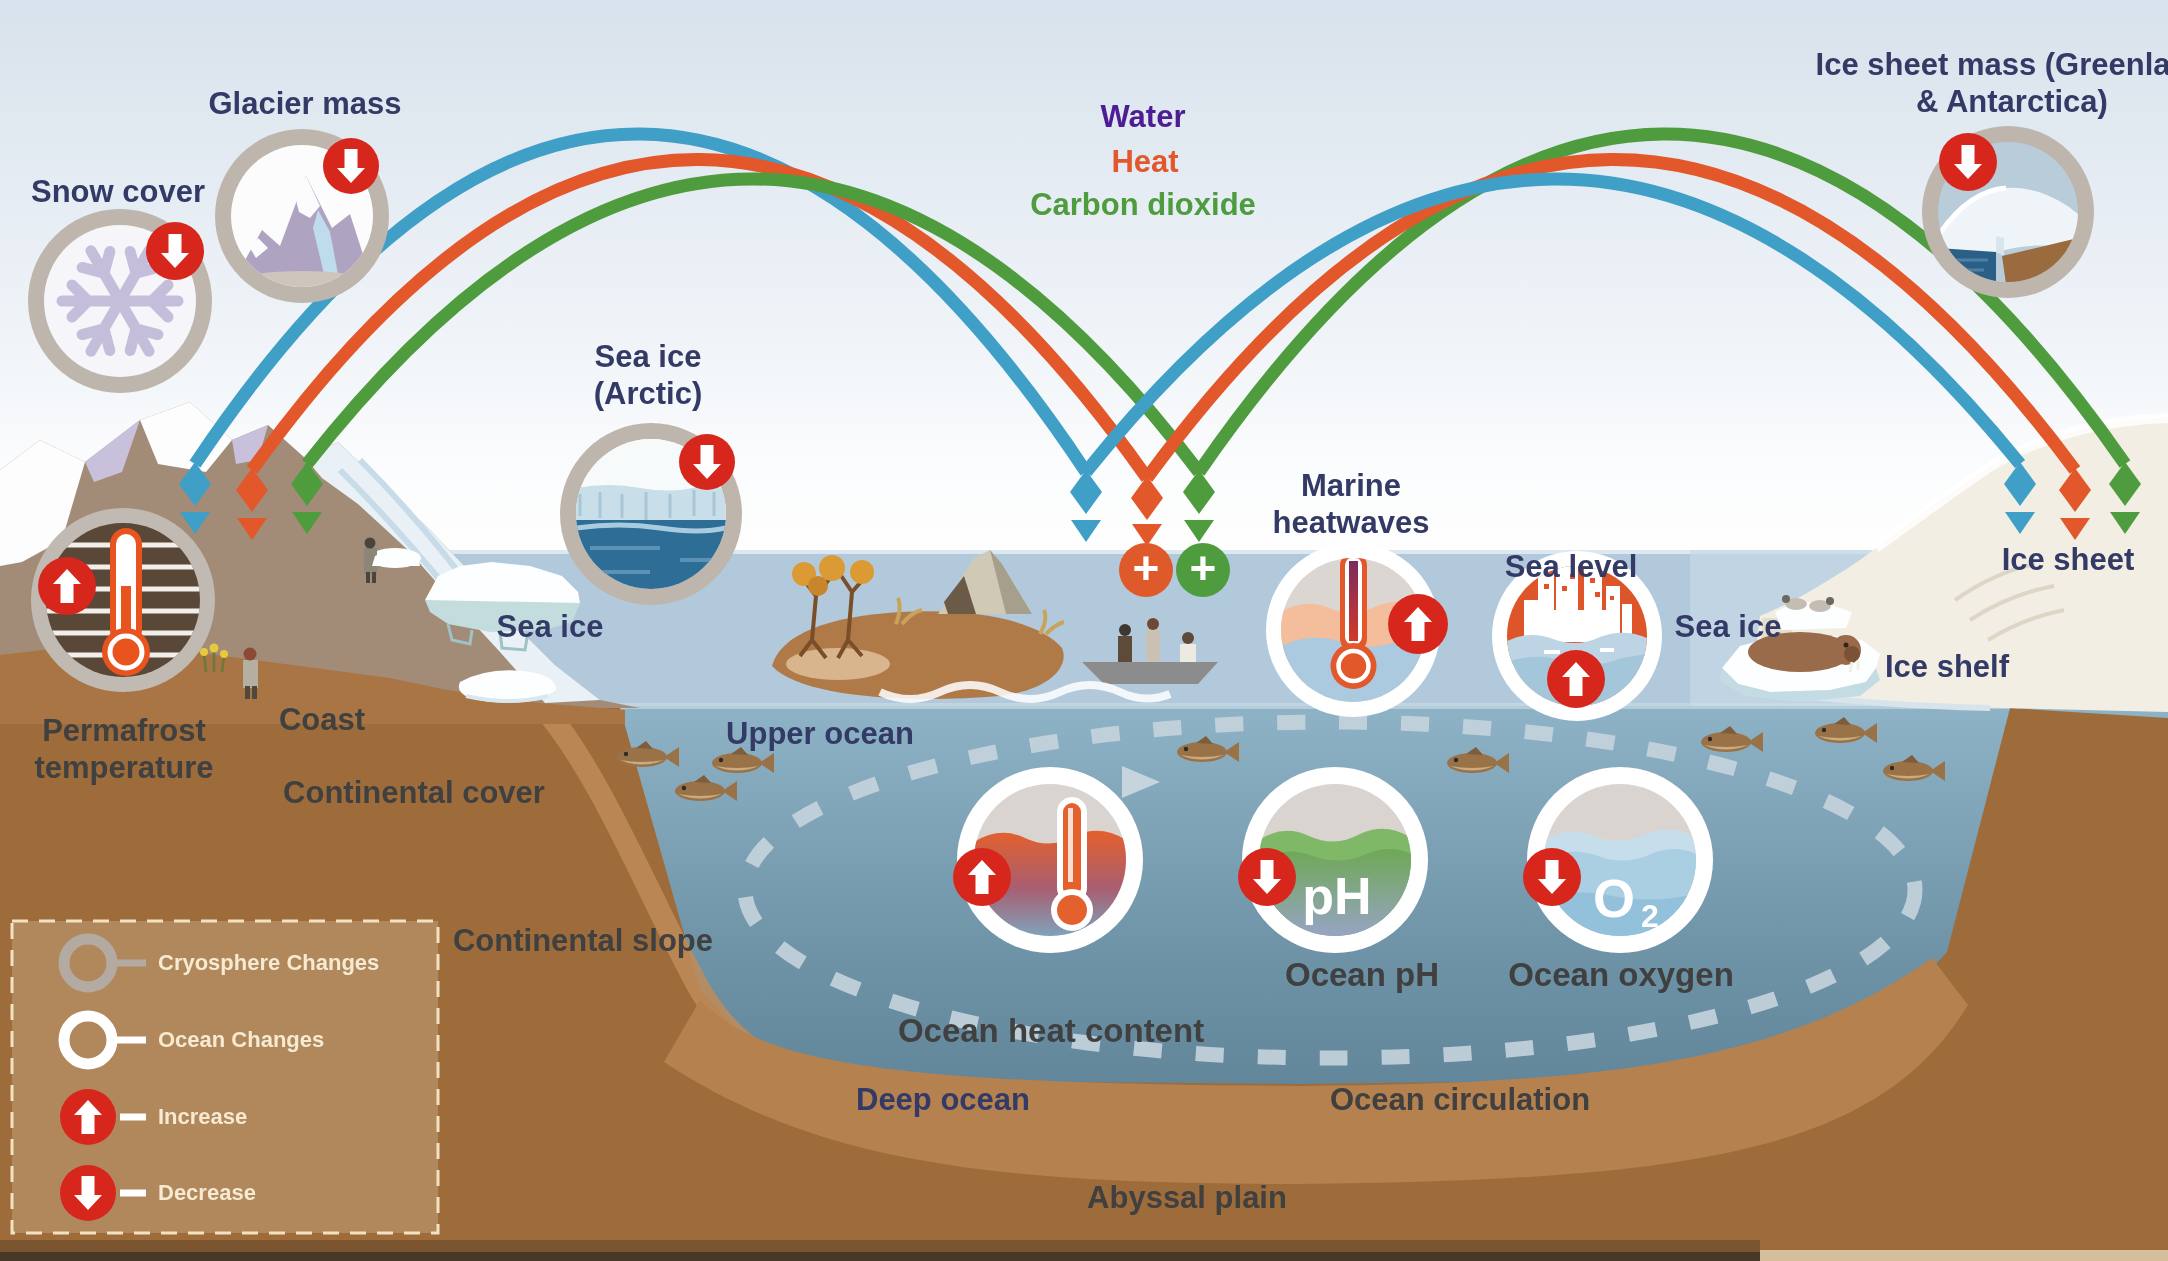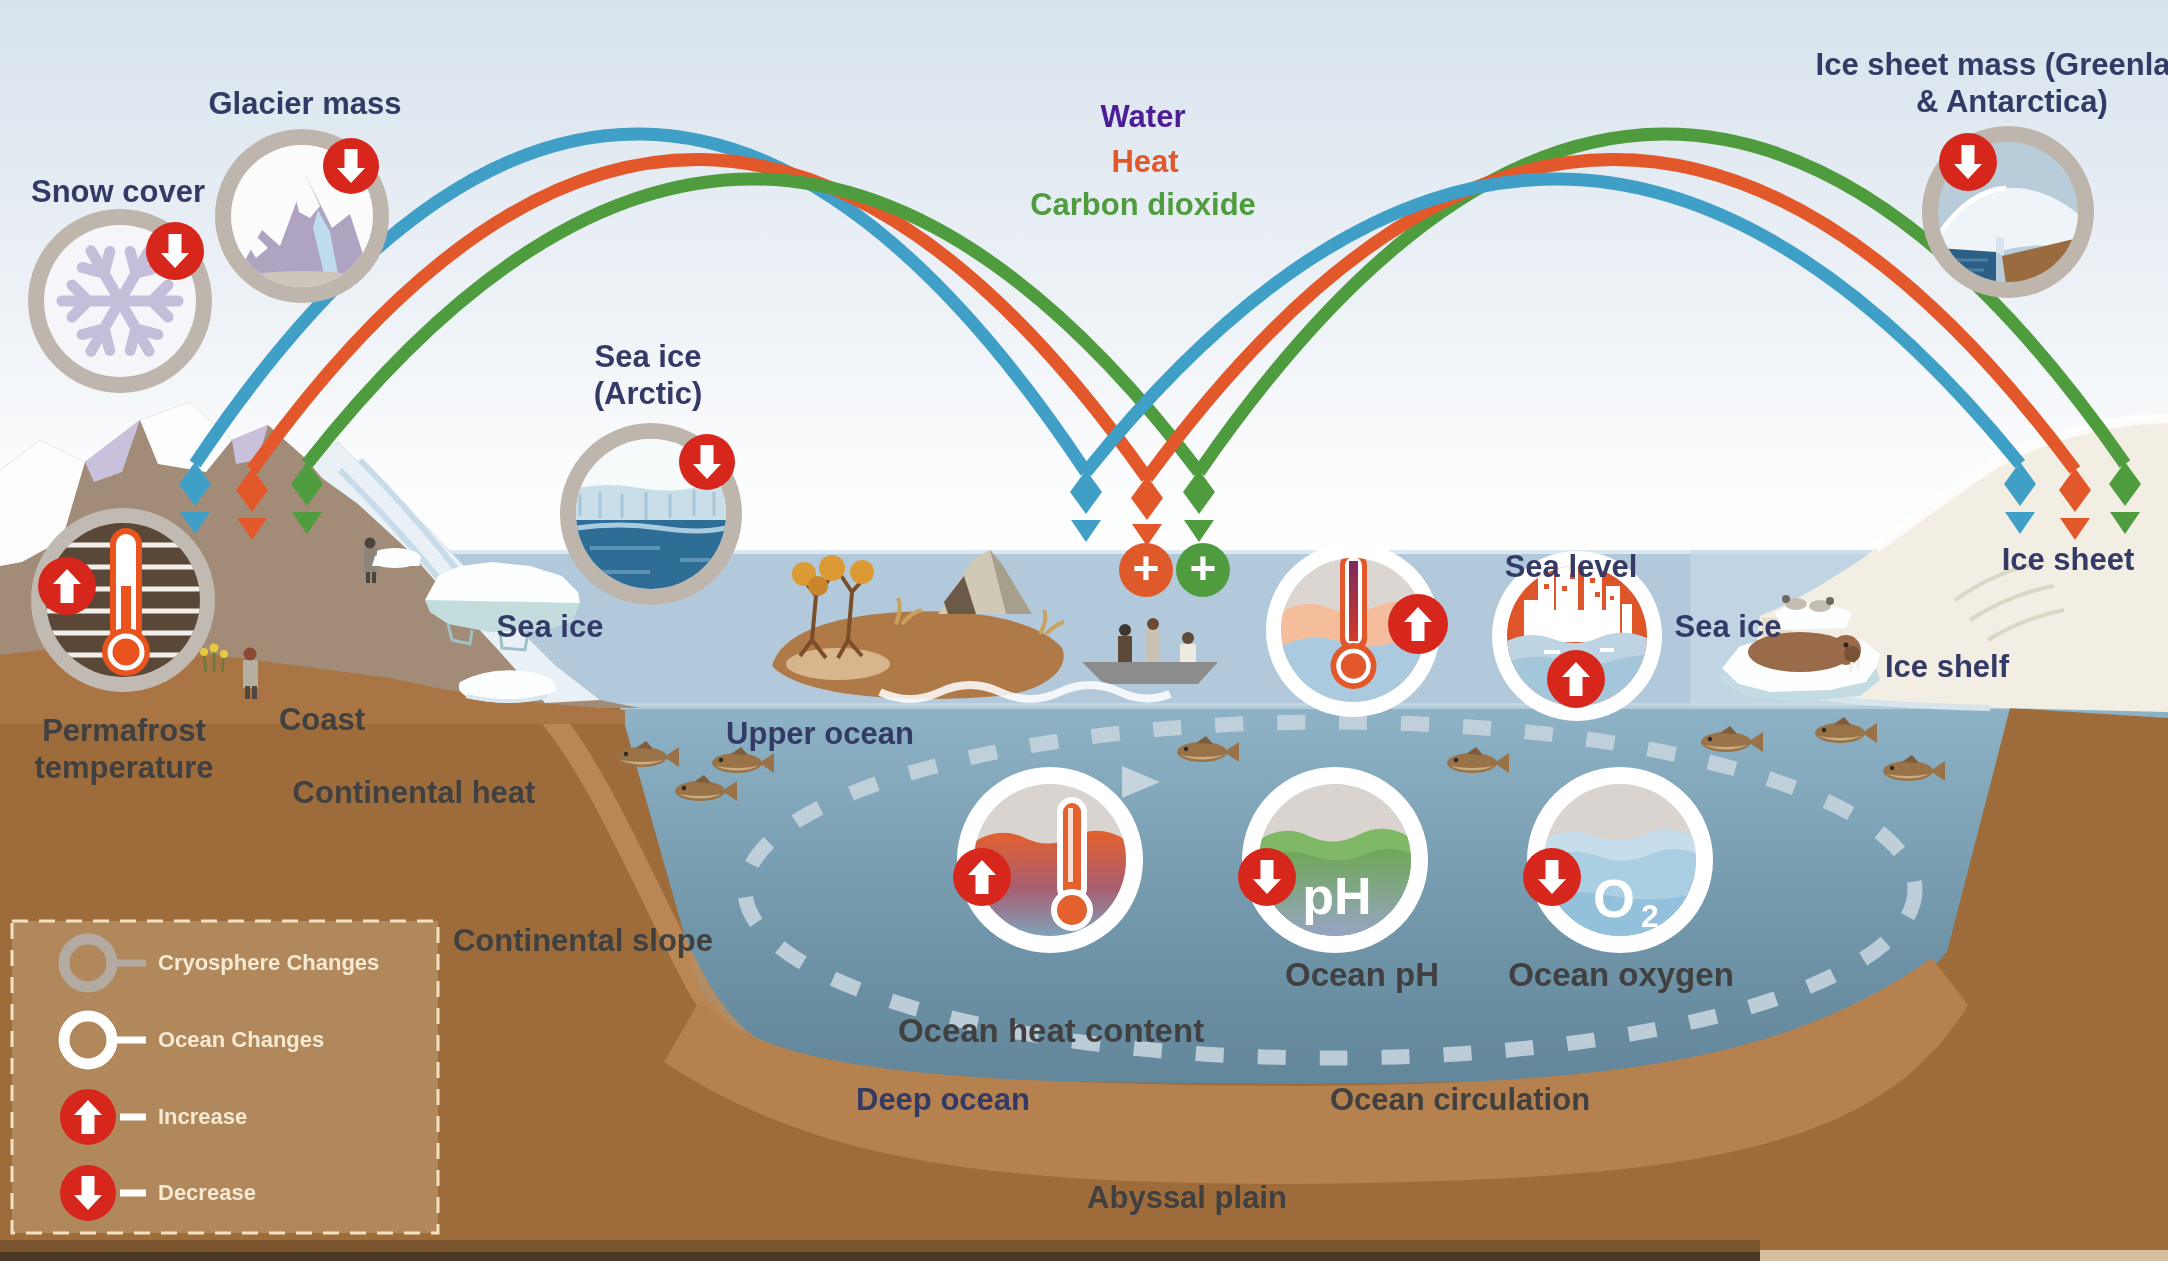--- a/index.html
+++ b/index.html
@@ -494,25 +494,26 @@
 
 <div class="lbl navy fs31" style="left:118px;top:192px;">Snow cover</div>
 <div class="lbl navy fs31" style="left:305px;top:104px;">Glacier mass</div>
 <div class="lbl navy fs31 wrap" style="left:648px;top:376px;width:160px;">Sea ice (Arctic)</div>
 <div class="lbl navy fs31 wrap" style="left:2012px;top:84px;width:400px;">Ice sheet mass (Greenland &amp; Antarctica)</div>
 
 <div class="lbl flow-water fs31" style="left:1143px;top:117px;">Water</div>
 <div class="lbl flow-heat fs31" style="left:1145px;top:162px;">Heat</div>
 <div class="lbl flow-carbon fs31" style="left:1143px;top:205px;">Carbon dioxide</div>
 
+<div class="lbl navy fs31 wrap" style="left:1351px;top:505px;width:190px;">Marine heatwaves</div>
 <div class="lbl navy fs31" style="left:1571px;top:525px;margin-top:42px;">Sea level</div>
 
 <div class="lbl white fs31 wrap" style="left:124px;top:750px;width:220px;">Permafrost temperature</div>
 <div class="lbl white fs31" style="left:322px;top:720px;">Coast</div>
-<div class="lbl white fs31" style="left:414px;top:793px;">Continental heat</div>
+<div class="lbl white fs31" style="left:414px;top:793px;">Continental cover</div>
 <div class="lbl white fs31" style="left:583px;top:941px;">Continental slope</div>
 
 <div class="lbl navy fs31" style="left:550px;top:627px;">Sea ice</div>
 <div class="lbl navy fs31" style="left:820px;top:734px;">Upper ocean</div>
 <div class="lbl navy fs31" style="left:943px;top:1100px;">Deep ocean</div>
 <div class="lbl white fs31" style="left:1460px;top:1100px;">Ocean circulation</div>
 <div class="lbl white fs31" style="left:1187px;top:1198px;">Abyssal plain</div>
 
 <div class="lbl navy fs31" style="left:1728px;top:627px;">Sea ice</div>
 <div class="lbl navy fs31" style="left:2068px;top:560px;">Ice sheet</div>

